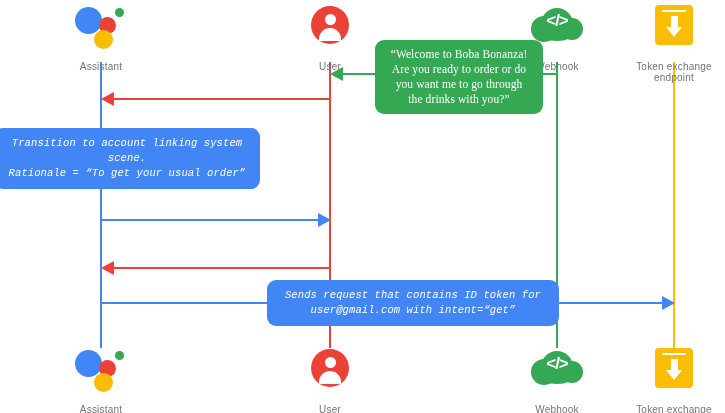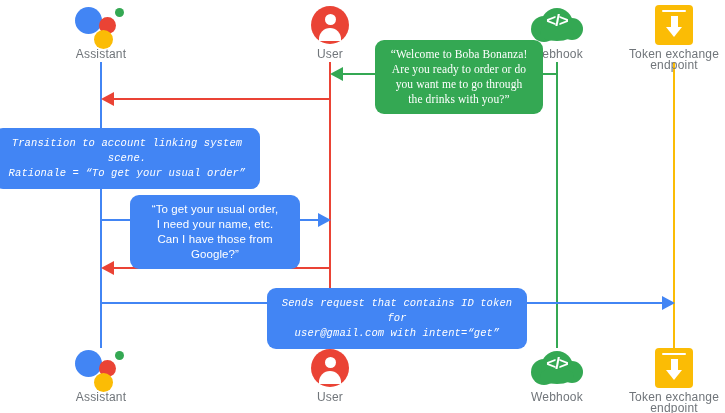--- a/index.html
+++ b/index.html
@@ -22,25 +22,25 @@
     width: 2px;
   }
 
   
   .actor {
     position: absolute;
     width: 110px;
     text-align: center;
   }
   .actor-label {
-    font-size: 12px;
+    font-size: 10px;
     color: #70757a;
     line-height: 11px;
     letter-spacing: 0.2px;
-    margin-top: 3px;
+    margin-top: 15px;
     white-space: pre-line;
   }
   .icon-wrap {
     height: 42px;
     display: flex;
     align-items: center;
     justify-content: center;
   }
 
   
@@ -293,25 +293,22 @@
 the drinks with you?”</div>
 
   <div class="arrow-line" style="left:108px; top:98px; width:222px; background:#ea4335;"></div>
   <div class="arrow-head head-left" style="left:101px; top:92px; color:#ea4335;"></div>
 
   <div class="bubble bubble-note bg-blue" style="left: -6px; top: 128px; width: 266px; text-align: center; white-space: pre-line;">Transition to account linking system scene.
 Rationale = “To get your usual order”</div>
 
   <div class="arrow-line" style="left:101px; top:219px; width:222px; background:#4285f4;"></div>
   <div class="arrow-head head-right" style="left:318px; top:213px; color:#4285f4;"></div>
-  <div class="bubble bubble-speech bg-blue" style="left: 130px; top: 195px; width: 170px; white-space: pre-line;">“To get your usual order,
-I need your name, etc.
-Can I have those from Google?”</div>
 
   <div class="arrow-line" style="left:108px; top:267px; width:222px; background:#ea4335;"></div>
   <div class="arrow-head head-left" style="left:101px; top:261px; color:#ea4335;"></div>
 
   <div class="arrow-line" style="left:101px; top:302px; width:566px; background:#4285f4;"></div>
   <div class="arrow-head head-right" style="left:662px; top:296px; color:#4285f4;"></div>
-  <div class="bubble bubble-note bg-blue" style="left: 267px; top: 288px; width: 260px; white-space: pre-line;">Sends request that contains ID token for
+  <div class="bubble bubble-note bg-blue" style="left: 267px; top: 280px; width: 292px; white-space: pre-line;">Sends request that contains ID token for
 user@gmail.com with intent=“get”</div>
 
 </div>
 
 </body></html>

